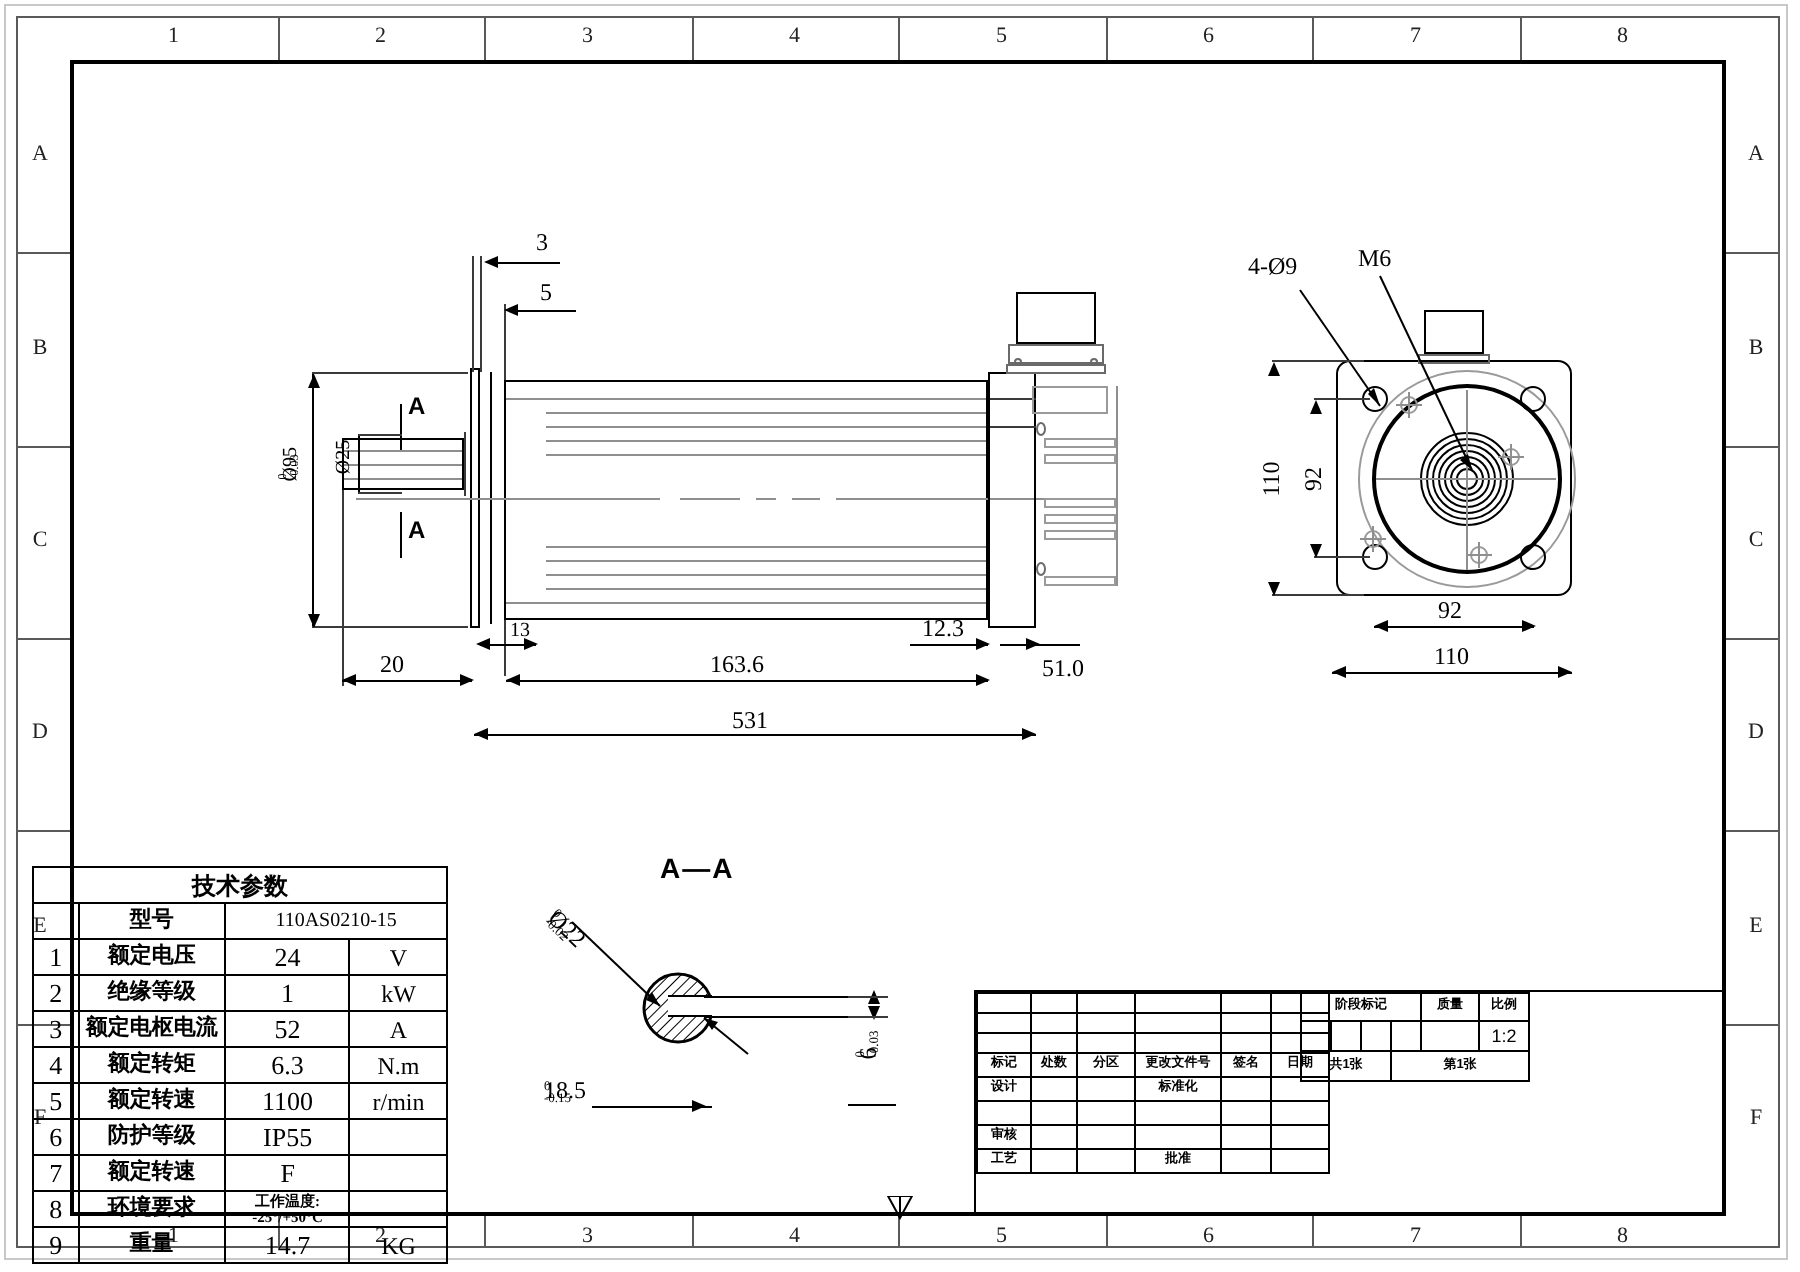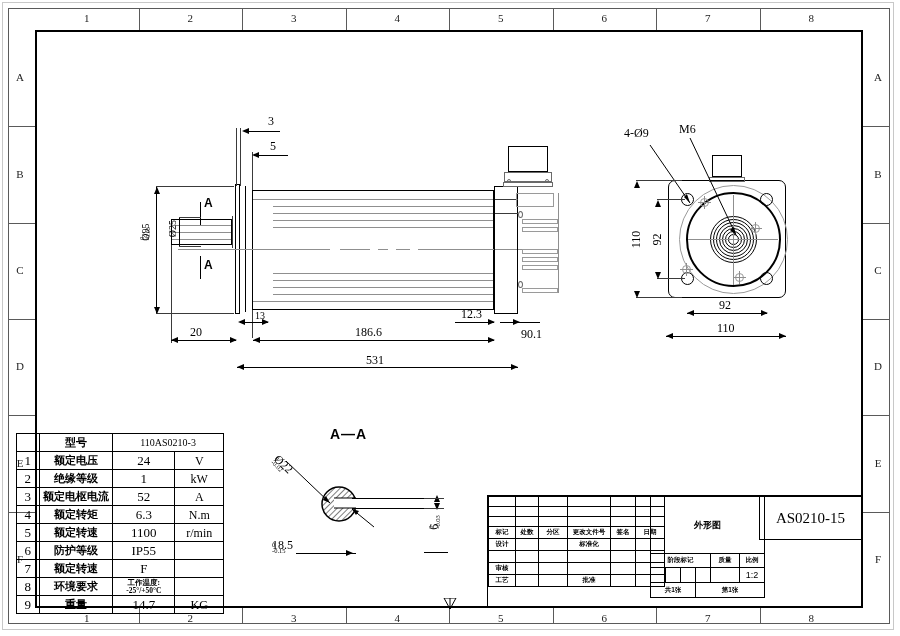--- a/index.html
+++ b/index.html
@@ -228,30 +228,30 @@
     <div class="dim" style="left:252px;top:310px;width:1px;height:28px;background:#3a3a3a;"></div>
     <div class="dim h" style="left:240px;top:322px;width:28px;height:1px;"></div>
     <div class="ah l" style="left:238px;top:319px;"></div>
     <div class="ah r" style="left:262px;top:319px;"></div>
     <span class="dimt sm" style="left:255px;top:310px;">13</span>
 
     <div class="dim h" style="left:253px;top:340px;width:241px;height:1px;"></div>
     <div class="ah l" style="left:253px;top:337px;"></div>
     <div class="ah r" style="left:488px;top:337px;"></div>
     <div class="dim v" style="left:494px;top:310px;height:30px;background:#3a3a3a;"></div>
-    <span class="dimt" style="left:355px;top:325px;">186.6</span>
+    <span class="dimt" style="left:355px;top:325px;">163.6</span>
 
     <div class="dim h" style="left:455px;top:322px;width:39px;height:1px;"></div>
     <div class="ah r" style="left:488px;top:319px;"></div>
     <span class="dimt" style="left:461px;top:307px;">12.3</span>
 
     <div class="dim v" style="left:518px;top:314px;height:26px;background:#3a3a3a;"></div>
     <div class="dim h" style="left:500px;top:322px;width:40px;height:1px;"></div>
     <div class="ah r" style="left:513px;top:319px;"></div>
-    <span class="dimt" style="left:521px;top:327px;">90.1</span>
+    <span class="dimt" style="left:521px;top:327px;">51.0</span>
 
     <div class="dim h" style="left:237px;top:367px;width:281px;height:1px;"></div>
     <div class="ah l" style="left:237px;top:364px;"></div>
     <div class="ah r" style="left:511px;top:364px;"></div>
     <div class="dim v" style="left:237px;top:314px;height:53px;background:#3a3a3a;"></div>
     <span class="dimt" style="left:366px;top:353px;">531</span>
   </div>
 
   <div>
 
@@ -399,23 +399,26 @@
       <span class="dimt">18.5</span><span style="display:inline-block;font-size:6.5px;line-height:6.5px;text-align:left;vertical-align:middle;">
         <span style="display:block;">0</span>
         <span style="display:block;">-0.15</span>
       </span>
     </div>
   </div>
 
   <table class="blk" id="techparam">
     <tbody id="techparam-body">
         <tr>
+          <td class="hdr" colspan="4">技术参数</td>
+        </tr>
+        <tr>
           <td style="width:22px;"></td>
           <td class="cn" style="width:74px;">型号</td>
-          <td colspan="2" style="font-size:10px;">110AS0210-3</td>
+          <td colspan="2" style="font-size:10px;">110AS0210-15</td>
         </tr>
         <tr>
             <td class="num">1</td>
             <td class="cn">额定电压</td>
             <td class="num" style="width:62px;">24</td>
             <td style="width:48px;font-size:12px;">V</td>
           </tr>
         <tr>
             <td class="num">2</td>
             <td class="cn">绝缘等级</td>
@@ -533,24 +536,20 @@
             <td style="width:28px;height:11px;"></td>
             <td style="width:42px;height:11px;">批准</td>
             <td style="width:24px;height:11px;"></td>
             <td style="width:28px;height:11px;"></td>
           </tr>
         </tbody>
     </table>
 
     <table class="tb-mid">
       <tbody id="tb-mid-body">
-          <tr>
-          <td colspan="6" style="width:108px;height:56px;">
-            <span class="cnbig" style="font-size:11px;">外形图</span></td>
-        </tr>
           <tr>
           <td colspan="4" style="width:56px;height:13px;">阶段标记</td>
           <td style="width:28px;height:13px;">质量</td>
           <td style="width:24px;height:13px;">比例</td>
         </tr>
           <tr>
           <td style="width:14px;height:14px;"></td>
           <td style="width:14px;height:14px;"></td>
           <td style="width:14px;height:14px;"></td>
           <td style="width:14px;height:14px;"></td>
@@ -559,24 +558,20 @@
         </tr>
           <tr>
           <td colspan="3" style="height:14px;">共1张</td>
           <td colspan="3" style="height:14px;">第1张</td>
         </tr>
         </tbody>
     </table>
 
     <table class="tb-right">
       <tbody id="tb-right-body">
-          <tr>
-          <td style="width:104px;height:42px;">
-            <span class="bigtxt" style="font-size:15px;">AS0210-15</span></td>
-        </tr>
         </tbody>
     </table>
   </div>
 
   <svg class="centermark" style="left:443px;top:598px;width:14px;height:12px;">
     <polygon points="1,0 13,0 7,11" fill="none" stroke="#000" stroke-width="1"></polygon>
     <line x1="7" y1="0" x2="7" y2="11" stroke="#000" stroke-width="1"></line>
   </svg>
 
 </div>

